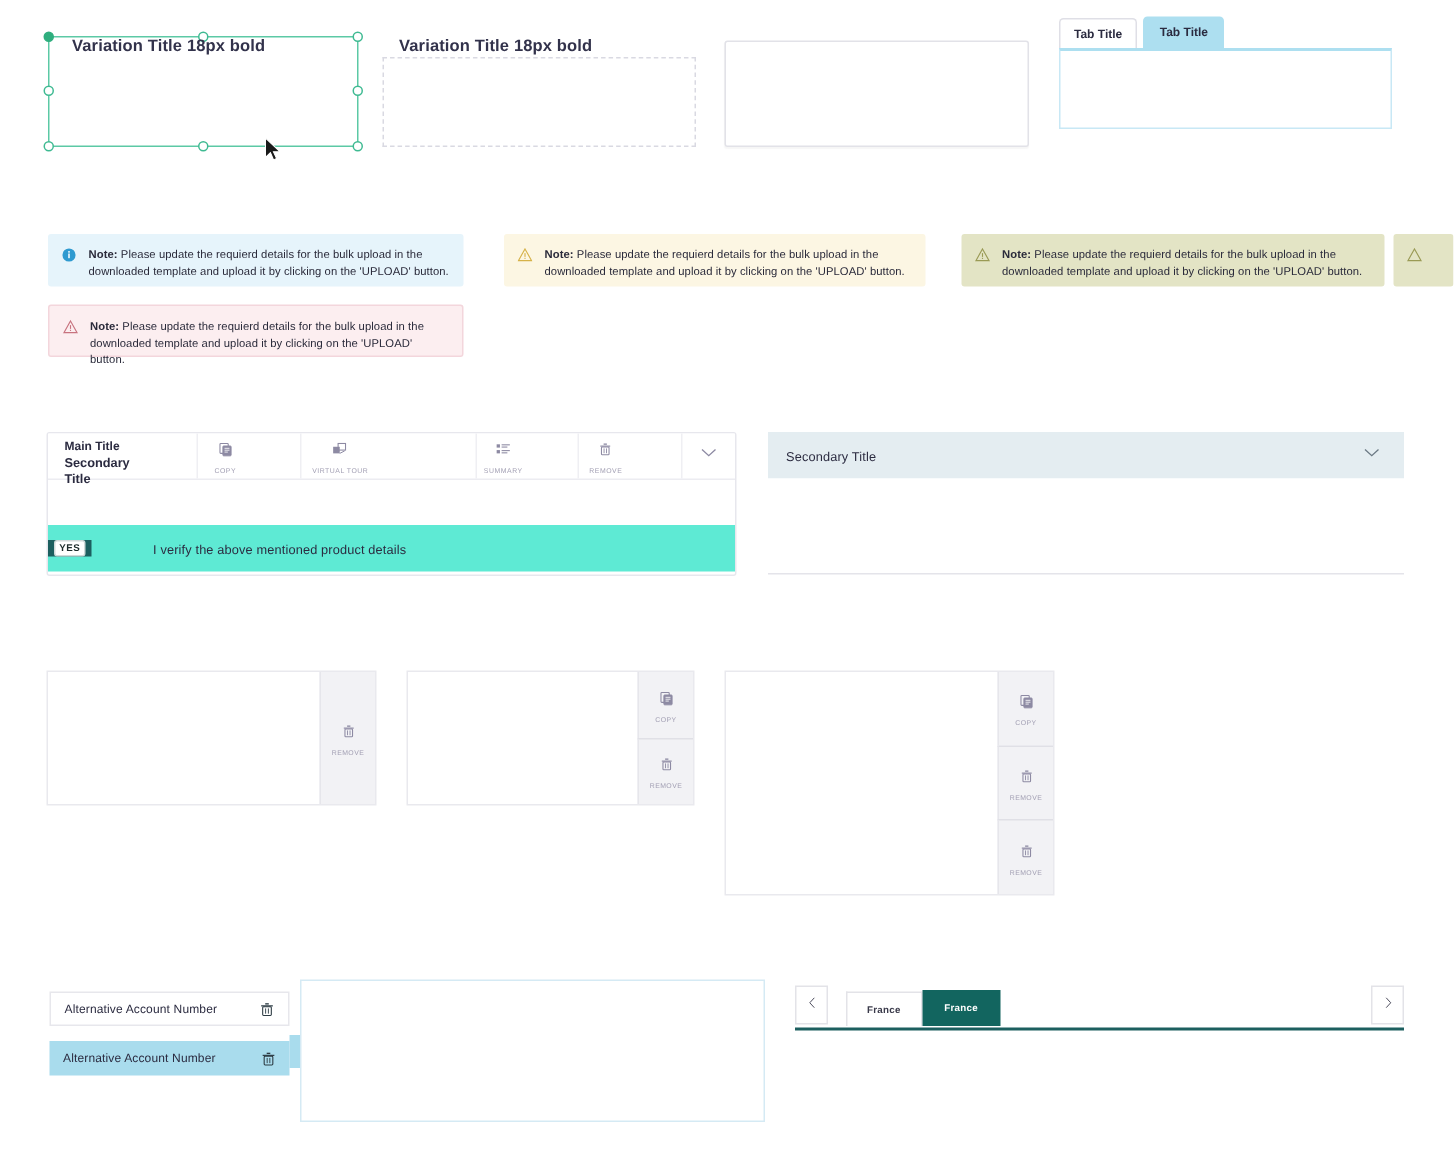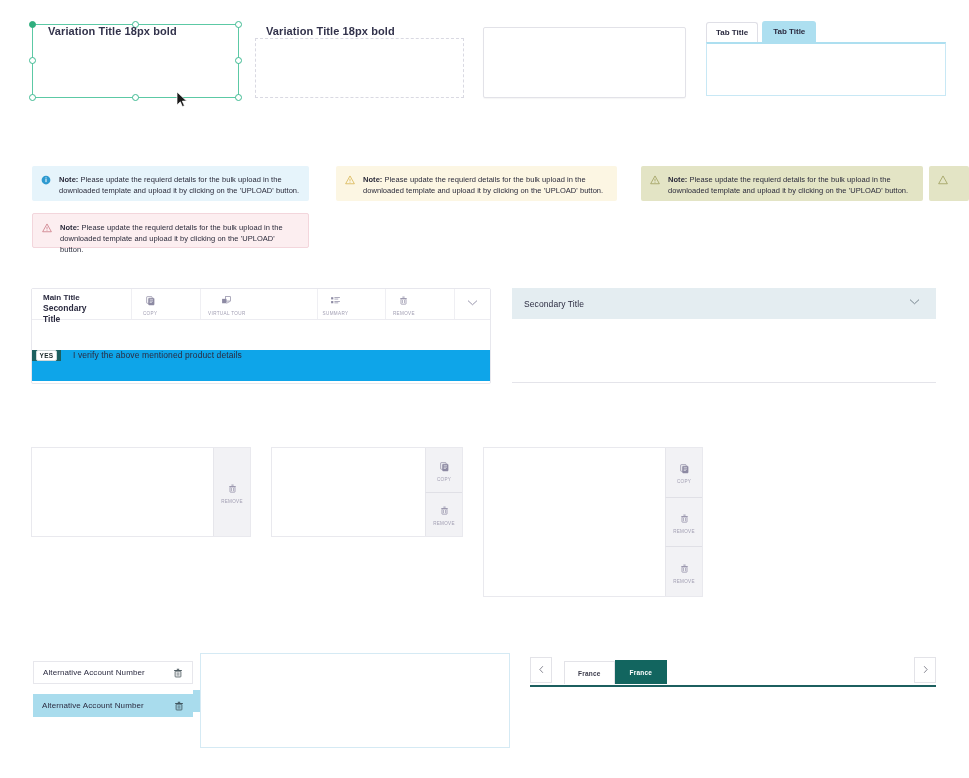--- a/index.html
+++ b/index.html
@@ -44,39 +44,39 @@
     position: absolute; left: 255px; top: 38px; width: 209px; height: 60px;
     border: 1px dashed #d9d9e2; background: #fff;
   }
   .var-box-plain {
     position: absolute; left: 483px; top: 27px; width: 203px; height: 71px;
     border: 1px solid #e2e2e8; background: #fff; border-radius: 2px;
     box-shadow: 0 1px 1px rgba(0,0,0,.04);
   }
 
   
-  .tabset { position: absolute; left: 706px; top: 22px; width: 240px; }
+  .tabset { position: absolute; left: 706px; top: 12px; width: 222px; }
   .tabstrip { display: flex; align-items: flex-end; height: 20px; }
   .tab {
     font-size: 8px; font-weight: bold; color: #2b2b40;
     padding: 5px 9px 4px 9px; line-height: 10px;
     border-radius: 3px 3px 0 0; white-space: nowrap;
   }
   .tab.inactive { background: #fff; border: 1px solid #dfdfe6; border-bottom: none; }
   .tab.active { background: #addff0; margin-left: 4px; padding: 6px 11px 5px 11px; }
   .tabpanel {
     height: 54px; background: #fff;
     border: 1px solid #c8e8f5; border-top: 2px solid #addff0;
   }
 
   
   .alert {
     position: absolute; display: flex; align-items: flex-start;
     padding: 8px 8px 8px 9px; border-radius: 2px;
-    font-size: 7.5px; line-height: 11px; letter-spacing: .05px; margin-top: 10px;
+    font-size: 7.5px; line-height: 11px; letter-spacing: .05px;
   }
   .alert .ic { flex: 0 0 auto; width: 12px; margin-right: 6px; margin-top: 1px; }
   .alert .msg { flex: 1 1 auto; }
   .alert .msg b { font-weight: bold; }
 
   .alert.info  { left: 32px;  top: 156px; width: 277px; height: 35px; background: #e6f4fb; }
   .alert.warn  { left: 336px; top: 156px; width: 281px; height: 35px; background: #fcf6e3; }
   .alert.olive { left: 641px; top: 156px; width: 282px; height: 35px; background: #e3e4c5; }
   .alert.sliver{ left: 929px; top: 156px; width: 40px;  height: 35px; background: #e3e4c5; overflow: hidden; }
   .alert.error { left: 32px;  top: 203px; width: 277px; height: 35px; background: #fceef0; border: 1px solid #f3d6dc; }
@@ -101,21 +101,21 @@
   .card-titles .t2 { font-size: 8.5px; font-weight: bold; color: #2b2b40; line-height: 11px; }
   .head-act {
     width: 48px; display: flex; flex-direction: column;
     align-items: center; justify-content: center;
     border-left: 1px solid #efeff3; color: #8d8aa3;
   }
   .head-act.wide { width: 70px; }
   .head-act .lbl { font-size: 4.6px; letter-spacing: .35px; color: #a3a0b4; margin-top: 1px; }
   .head-spacer { flex: 1 1 auto; }
   .card-body { height: 30px; background: #fff; }
-  .verify-row { display: flex; align-items: flex-start; height: 31px; background: #0ea5e9; }
+  .verify-row { display: flex; align-items: center; height: 31px; background: #5eead4; gap: 29px; }
   .yes-toggle {
     width: 29px; background: #1c5f5f;
     display: flex; align-items: center; justify-content: center;
   }
   .yes-pill {
     background: #fff; color: #1c2b2b; font-size: 6.5px; font-weight: bold;
     padding: 1px 3px; border-radius: 2px; border: 1px solid #cfd9d9;
     letter-spacing: .3px;
   }
   .verify-text { padding-left: 12px; display: flex; align-items: center;

